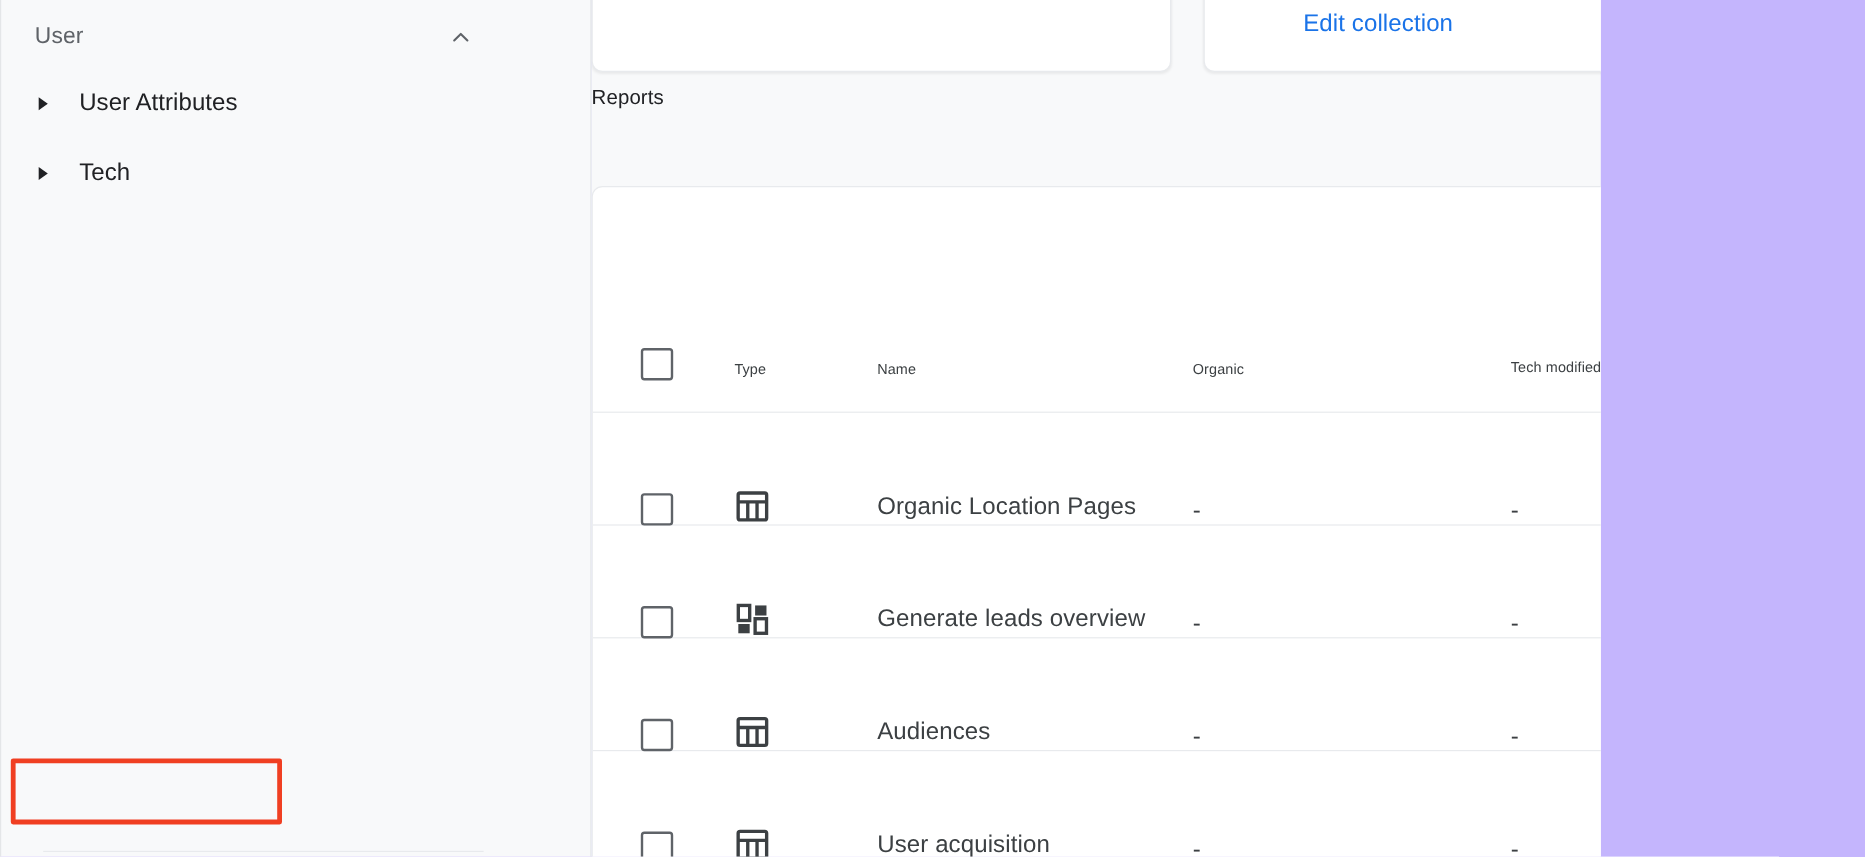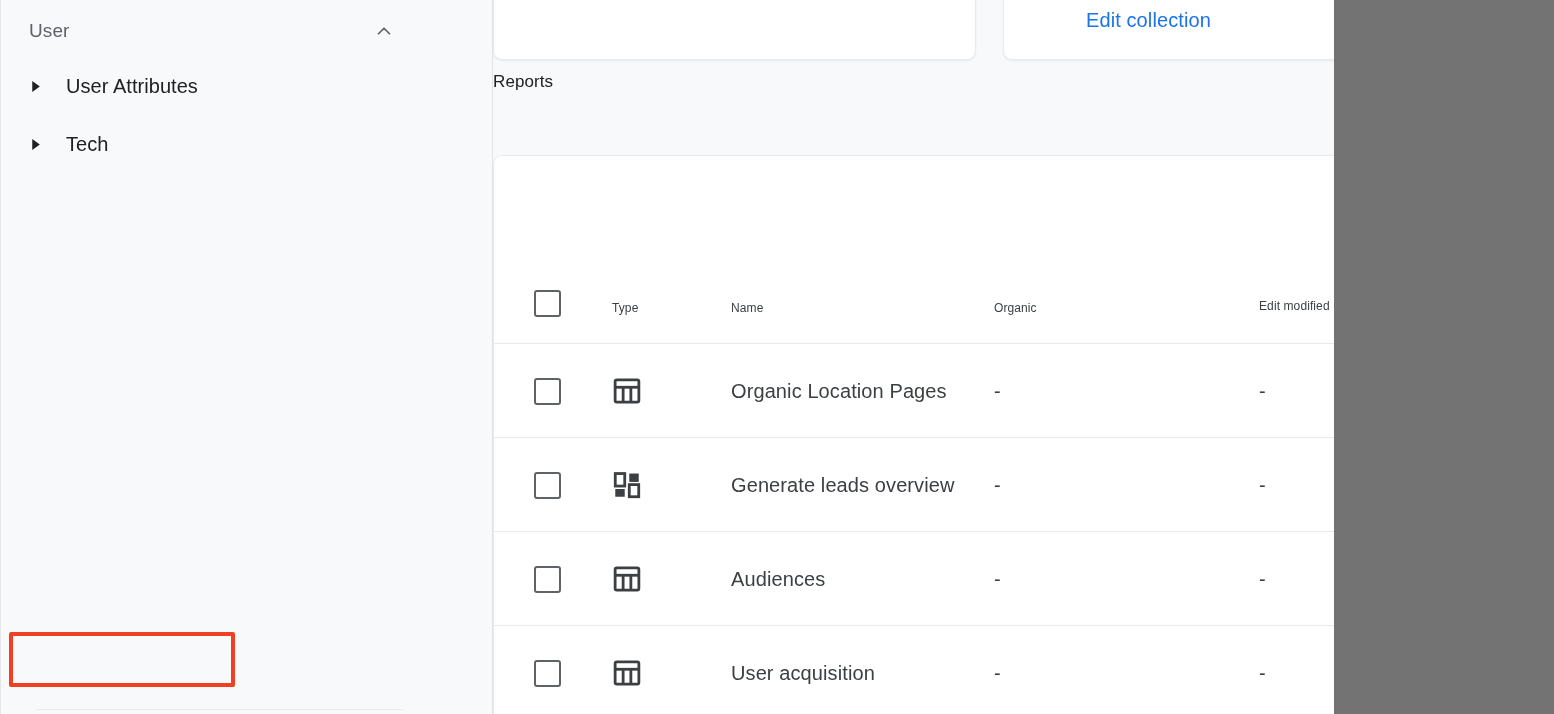--- a/index.html
+++ b/index.html
@@ -11,21 +11,21 @@
     height: 714px;
     overflow: hidden;
     background: #ffffff;
     font-family: "Liberation Sans", sans-serif;
     -webkit-font-smoothing: antialiased;
   }
   .app {
     position: relative;
     width: 1554px;
     height: 714px;
-    background: #737373;
+    background: #c4b5fd;
   }
 
   
   .sidebar {
     position: absolute;
     left: 0;
     top: 0;
     width: 493px;
     height: 714px;
     background: #f8f9fa;
@@ -255,21 +255,21 @@
     height: 94px;
     border-bottom: 1px solid #e8eaed;
     box-sizing: border-box;
     cursor: pointer;
   }
   .cell {
     position: absolute;
     top: 0;
     height: 94px;
     display: flex;
-    align-items: center;
+    align-items: flex-end;
   }
   .cell-check { left: 40px; }
   .cell-type  { left: 117px; }
   .cell-name  { left: 237px; width: 240px; }
   .cell-creator { left: 500px; }
   .cell-lastmod { left: 765px; }
 
   .report-name {
     font-size: 20px;
     color: #3c4043;
@@ -341,21 +341,21 @@
     <div class="section-title">Reports</div>
 
     <div class="table-card">
 
       <div class="table-head">
         <div class="checkbox head-checkbox"></div>
         <div class="th th-type">Type</div>
         <div class="th th-name">Name</div>
         <div class="th th-creator">Organic</div>
         <div class="th th-lastmod">
-          <span>Edit modified</span>
+          <span>Tech modified</span>
           <span>
             <svg class="sort-arrow" viewBox="0 0 24 24" aria-hidden="true">
               <path d="M12 3 V19 M5.5 12.5 L12 19.5 L18.5 12.5" fill="none" stroke="#5f6368" stroke-width="2.2" stroke-linecap="round" stroke-linejoin="round"></path>
             </svg>
           </span>
         </div>
       </div>
 
       <div class="table-row" style="top:188px;">
         <div class="cell cell-check">

